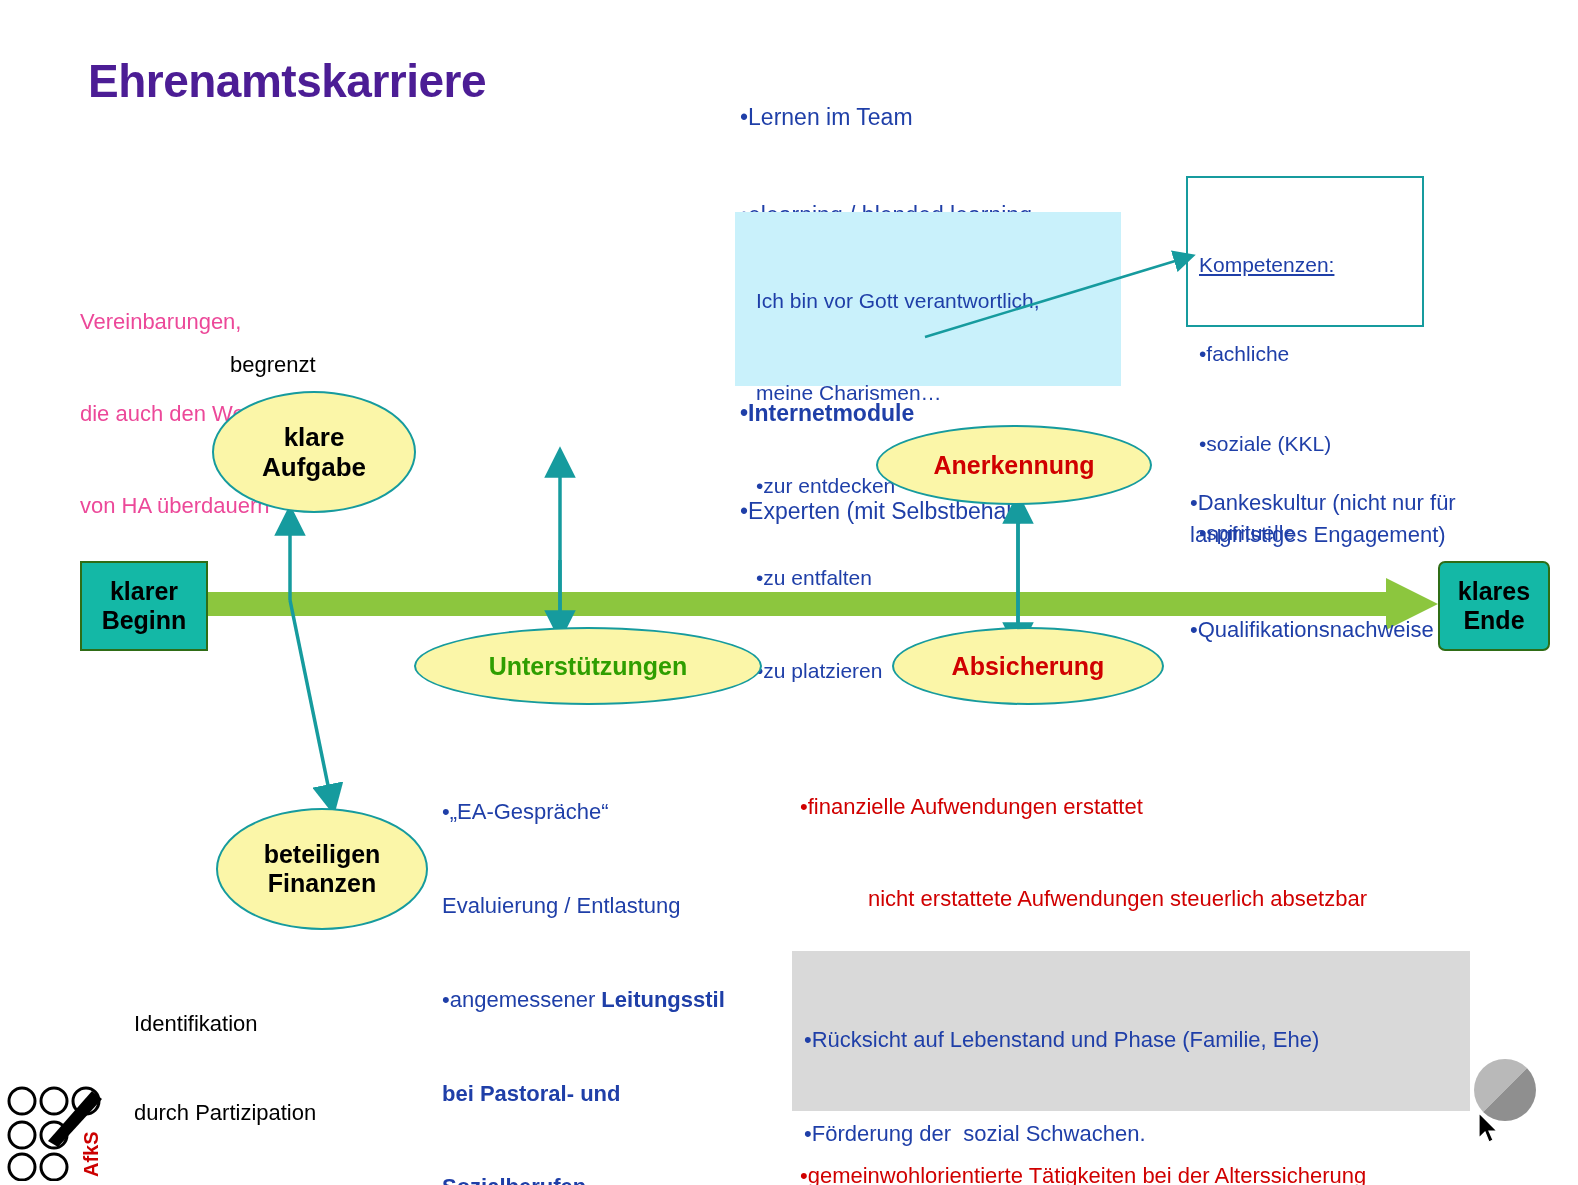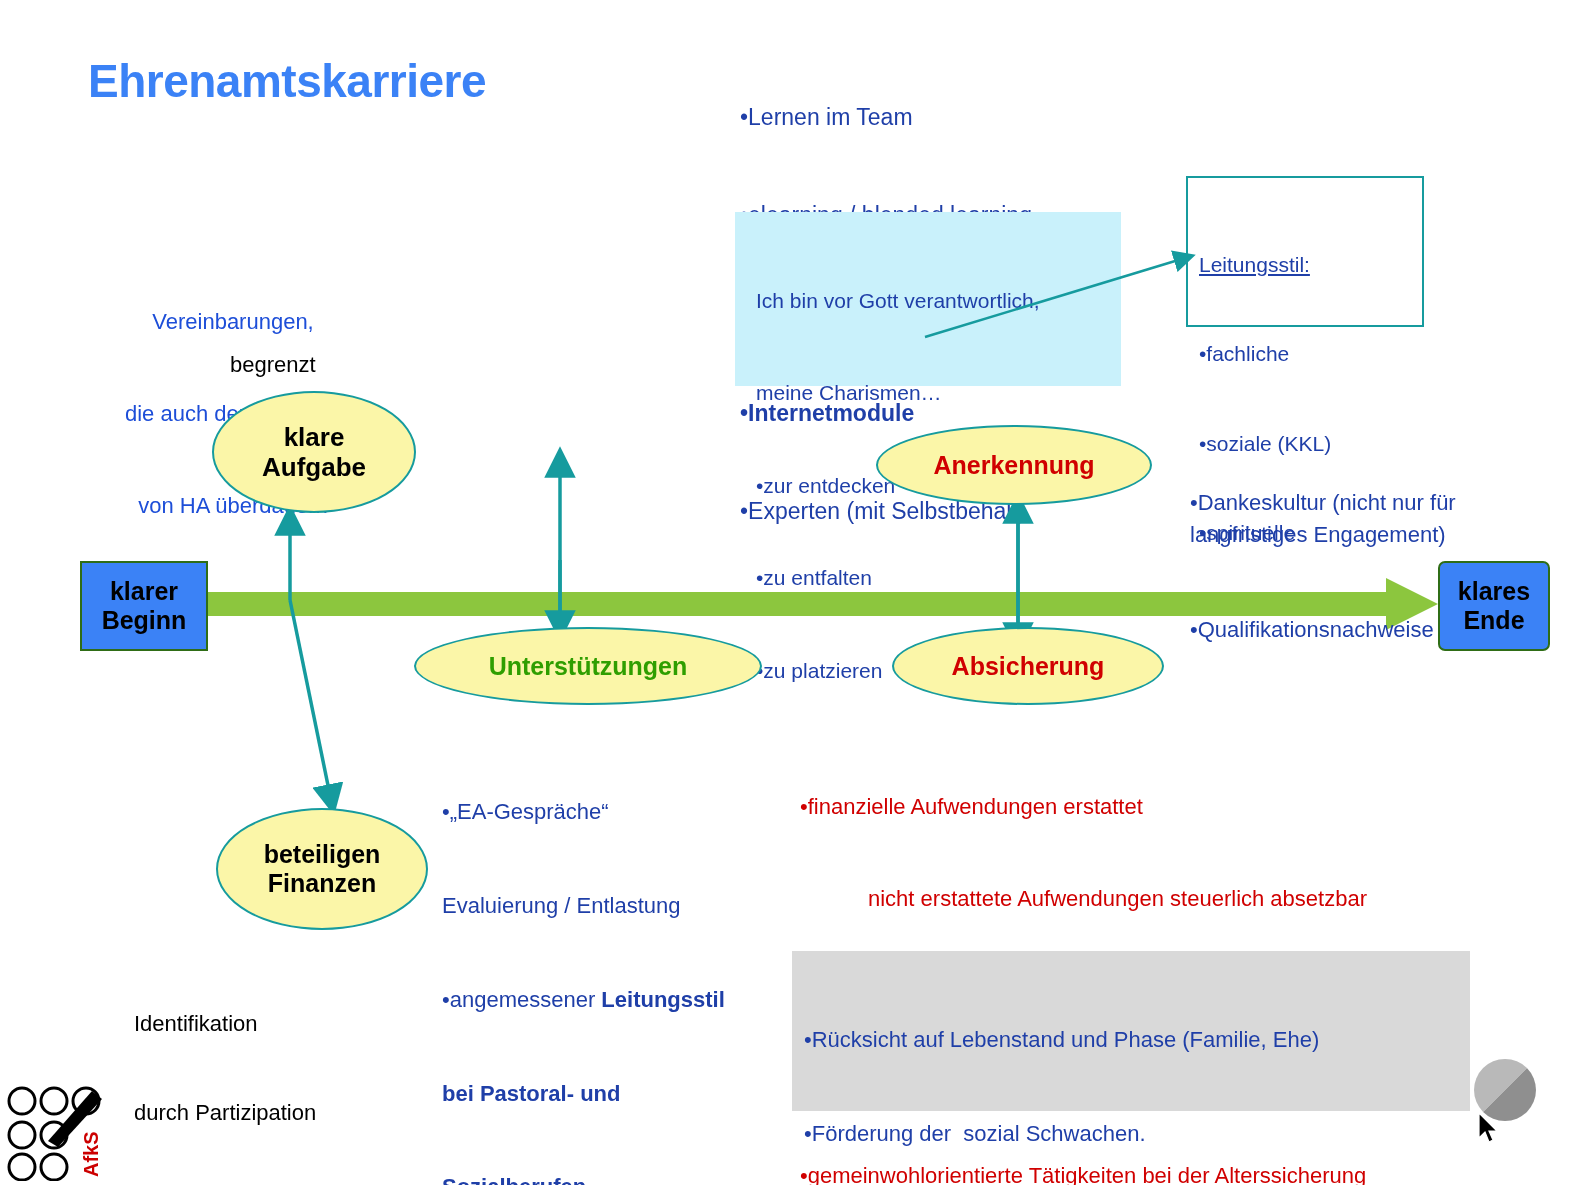--- a/index.html
+++ b/index.html
@@ -18,21 +18,21 @@
     background: #ffffff;
   }
   .abs { position: absolute; }
 
   
   #title {
     left: 88px;
     top: 54px;
     font-size: 46px;
     font-weight: bold;
-    color: #3b82f6;
+    color: #4c1d95;
     letter-spacing: -0.5px;
   }
 
   
   .txt { white-space: pre-wrap; line-height: 1.30; }
   .bold   { font-weight: bold; }
 
   
   #top-list {
     left: 740px;
@@ -75,26 +75,25 @@
     top: 190px;
     width: 220px;
     font-size: 21px;
     color: #1f3fa8;
     line-height: 1.42;
   }
   #komp-text .u { text-decoration: underline; }
 
   
   #vereinbarungen {
-    left: 88px;
+    left: 80px;
     top: 245px;
     width: 290px;
-    text-align: center;
-    font-size: 22px;
-    color: #1d4ed8;
+    font-size: 22px;
+    color: #ec4899;
     line-height: 1.40;
   }
   #begrenzt {
     left: 230px;
     top: 352px;
     font-size: 22px;
     color: #000000;
   }
 
   
@@ -129,21 +128,21 @@
     left: 892px; top: 627px; width: 268px; height: 74px;
     font-size: 25px; color: #d00000;
   }
   #e-beteiligen {
     left: 216px; top: 808px; width: 208px; height: 118px;
     font-size: 25px; color: #000000;
   }
 
   
   .green-box {
-    background: #3b82f6;
+    background: #14b8a6;
     border: 2px solid #2f6d16;
     display: flex;
     align-items: center;
     justify-content: center;
     text-align: center;
     font-weight: bold;
     font-size: 25px;
     color: #000000;
     line-height: 1.16;
   }
@@ -253,21 +252,21 @@
   <div class="abs txt" id="cyan-text">
     <div>Ich bin vor Gott verantwortlich,</div>
     <div>meine Charismen…</div>
     <div>•<span>zur entdecken</span></div>
     <div>•<span>zu entfalten</span></div>
     <div>•<span>zu platzieren</span></div>
   </div>
 
   <div class="abs" id="komp-box"></div>
   <div class="abs txt" id="komp-text">
-    <div class="u">Leitungsstil:</div>
+    <div class="u">Kompetenzen:</div>
     <div>•<span>fachliche</span></div>
     <div>•<span>soziale (KKL)</span></div>
     <div>•<span>spirituelle</span></div>
   </div>
 
   <div class="abs txt" id="vereinbarungen">
     <div>Vereinbarungen,</div>
     <div>die auch den Wechsel</div>
     <div>von HA überdauern</div>
   </div>

